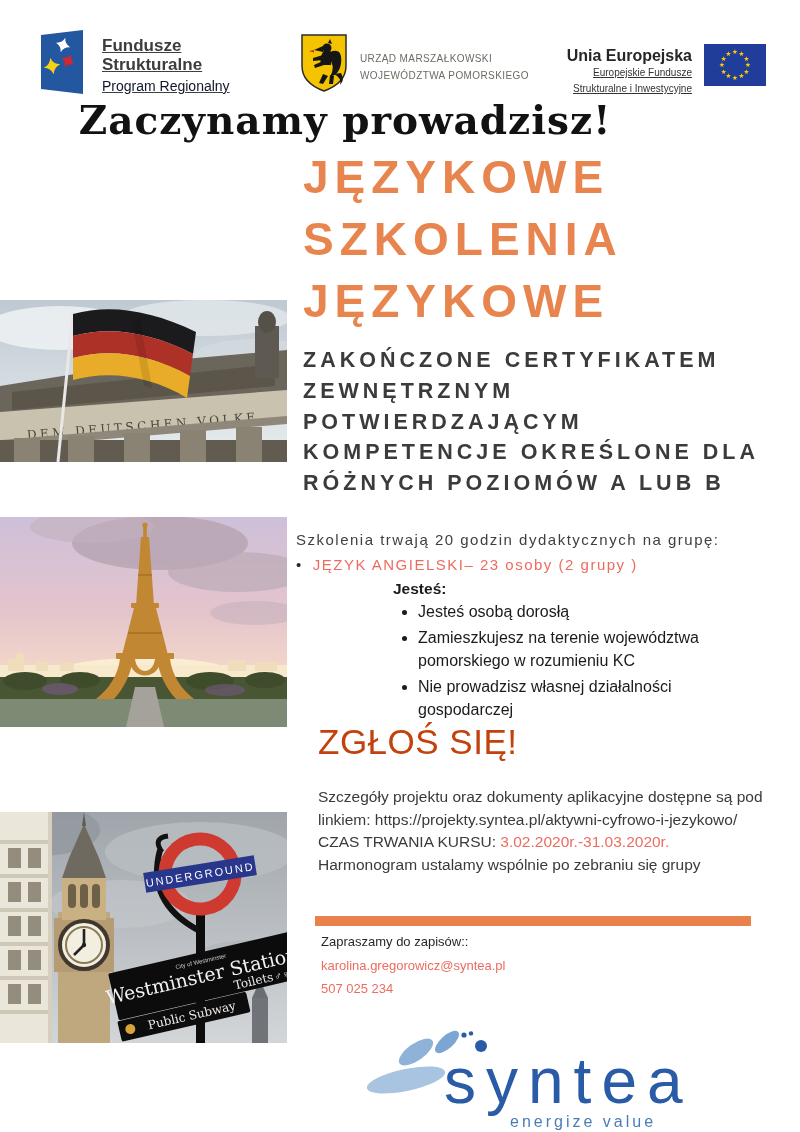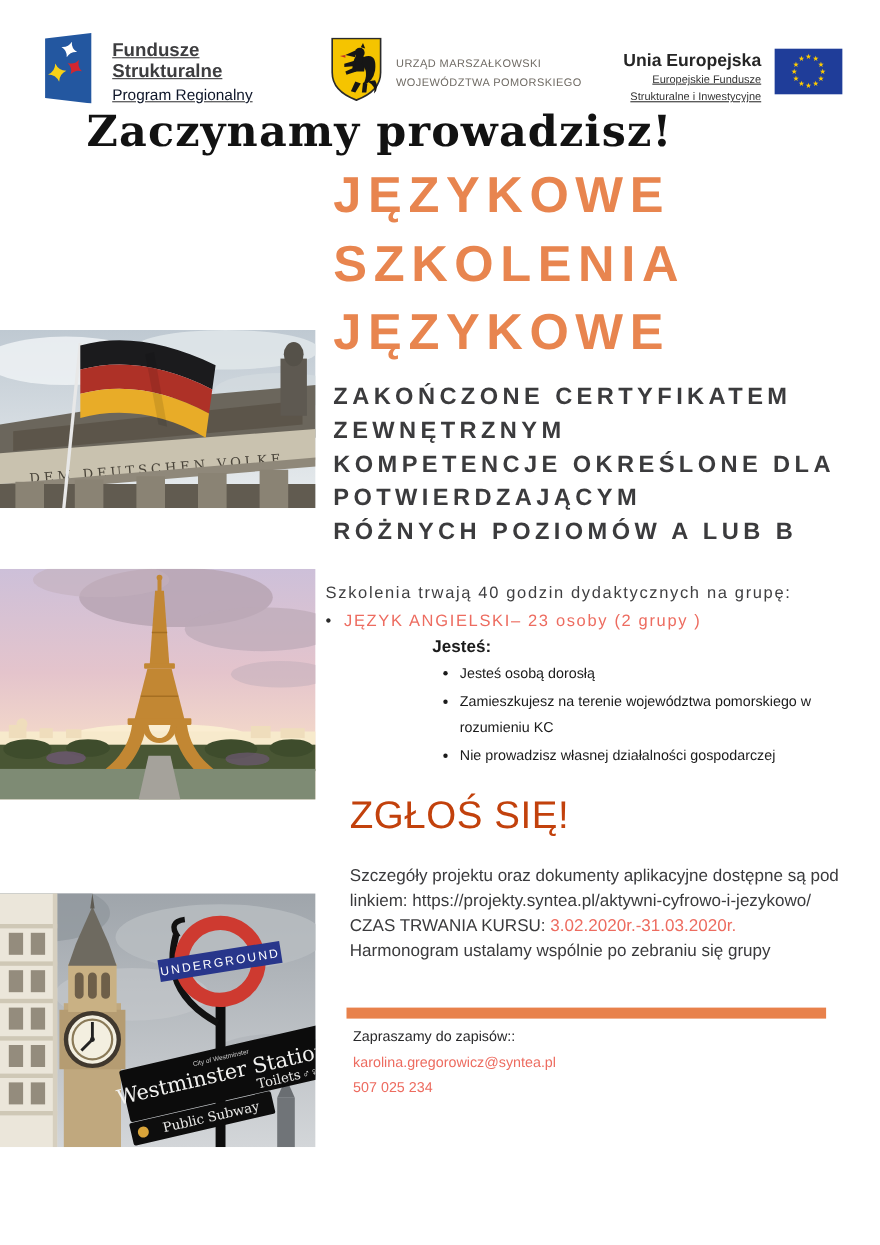--- a/index.html
+++ b/index.html
@@ -21,21 +21,21 @@
   .script-title{left:0;top:97px;width:690px;text-align:center;
     font-family:"DejaVu Serif",serif;font-weight:bold;font-size:39px;color:#121212;letter-spacing:1px;}
   .main-title{left:303px;top:146px;font-weight:bold;font-size:46px;line-height:62px;letter-spacing:6px;color:#E8854F;}
   .subtitle{left:303px;top:345px;font-weight:bold;font-size:21.5px;line-height:30.8px;letter-spacing:4px;color:#3B3B3D;}
 
   
   .duration{left:296px;top:531px;font-size:15px;letter-spacing:1.5px;color:#3F3F41;}
   .course{left:296px;top:556px;font-size:15px;letter-spacing:1.5px;color:#ED6C60;display:flex;align-items:flex-start;}
   .course .dot{color:#2b2b2b;margin-right:10px;font-size:15px;}
   .jesli{left:393px;top:580px;font-size:15.5px;font-weight:bold;color:#1b1b1b;}
-  .conds{left:398px;top:600px;width:330px;margin:0;padding-left:20px;font-size:13px;line-height:23px;color:#1b1b1b;}
+  .conds{left:398px;top:600px;width:330px;margin:0;padding-left:20px;font-size:16px;line-height:23px;color:#1b1b1b;}
   .conds li{margin-bottom:3px;}
   .cta-title{left:318px;top:722px;font-size:35px;font-weight:500;color:#c2410c;letter-spacing:.5px;}
   .cta-par{left:318px;top:786px;width:450px;font-size:15.5px;line-height:22.5px;color:#3A3A3C;}
   .cta-par p{margin:0;}
   .coral{color:#ED6C60;}
   .orange-bar{left:315px;top:916px;width:436px;height:10px;background:#E8814B;}
   .contact{left:321px;top:930px;font-size:13px;line-height:23.5px;color:#29292B;}
   .contact .dark{color:#29292B;}
 
   
@@ -118,22 +118,22 @@
 
   <div class="abs main-title">
     <div>JĘZYKOWE</div>
     <div>SZKOLENIA</div>
     <div>JĘZYKOWE</div>
   </div>
 
   <div class="abs subtitle">
     <div>ZAKOŃCZONE CERTYFIKATEM</div>
     <div>ZEWNĘTRZNYM</div>
+    <div>POTWIERDZAJĄCYM</div>
     <div>KOMPETENCJE OKREŚLONE DLA</div>
-    <div>POTWIERDZAJĄCYM</div>
     <div>RÓŻNYCH POZIOMÓW A LUB B</div>
   </div>
 
   <div class="abs photo" style="top:300px;width:287px;height:162px;">
     <svg width="287" height="162" viewBox="0 0 287 162">
       <defs>
         <linearGradient id="gsky" x1="0" y1="0" x2="0" y2="1">
           <stop offset="0" stop-color="#BFC9D2"></stop>
             <stop offset="1" stop-color="#E9EDEF"></stop>
         </linearGradient>
@@ -294,21 +294,21 @@
       </g>
 
       <g transform="rotate(-13 185 205)">
         <rect x="118" y="194" width="132" height="21" fill="#0D0D0D" rx="2"></rect>
         <circle cx="129" cy="204.5" r="5" fill="#D9A43A"></circle>
         <text x="192" y="209" text-anchor="middle" font-family="DejaVu Serif, serif" font-size="12" fill="#EEEEEC">Public Subway</text>
       </g>
     </svg>
   </div>
 
-  <div class="abs duration">Szkolenia trwają 40 godzin dydaktycznych na grupę:</div>
+  <div class="abs duration">Szkolenia trwają 20 godzin dydaktycznych na grupę:</div>
 
   <div class="abs course">
     <span class="dot">•</span>
     <span>JĘZYK ANGIELSKI– 23 osoby (2 grupy )</span>
   </div>
 
   <div class="abs jesli">Jesteś:</div>
 
   <ul class="abs conds">
     <li>Jesteś osobą dorosłą</li>
@@ -329,14 +329,26 @@
   </div>
 
   <div class="abs orange-bar"></div>
 
   <div class="abs contact">
     <div class="dark">Zapraszamy do zapisów::</div>
     <div class="coral">karolina.gregorowicz@syntea.pl</div>
     <div class="coral">507 025 234</div>
   </div>
 
+  <div class="abs syntea">
+    <svg class="abs" style="left:0;top:0;" width="140" height="70" viewBox="0 0 140 70">
+      <ellipse cx="48" cy="50" rx="40" ry="11" fill="#A9C4E0" transform="rotate(-12 48 50)"></ellipse>
+      <ellipse cx="58" cy="22" rx="20" ry="8.5" fill="#8FB2D8" transform="rotate(-35 58 22)"></ellipse>
+      <ellipse cx="89" cy="12" rx="15" ry="6.5" fill="#7BA6D4" transform="rotate(-42 89 12)"></ellipse>
+      <circle cx="106" cy="5" r="2.6" fill="#2A5BA6"></circle>
+      <circle cx="113" cy="3.4" r="2.2" fill="#2A5BA6"></circle>
+      <circle cx="123" cy="16" r="6" fill="#2A5BA6"></circle>
+    </svg>
+    <div class="word">syntea</div>
+    <div class="tag">energize value</div>
+  </div>
 
 </div>
 
 </body></html>

